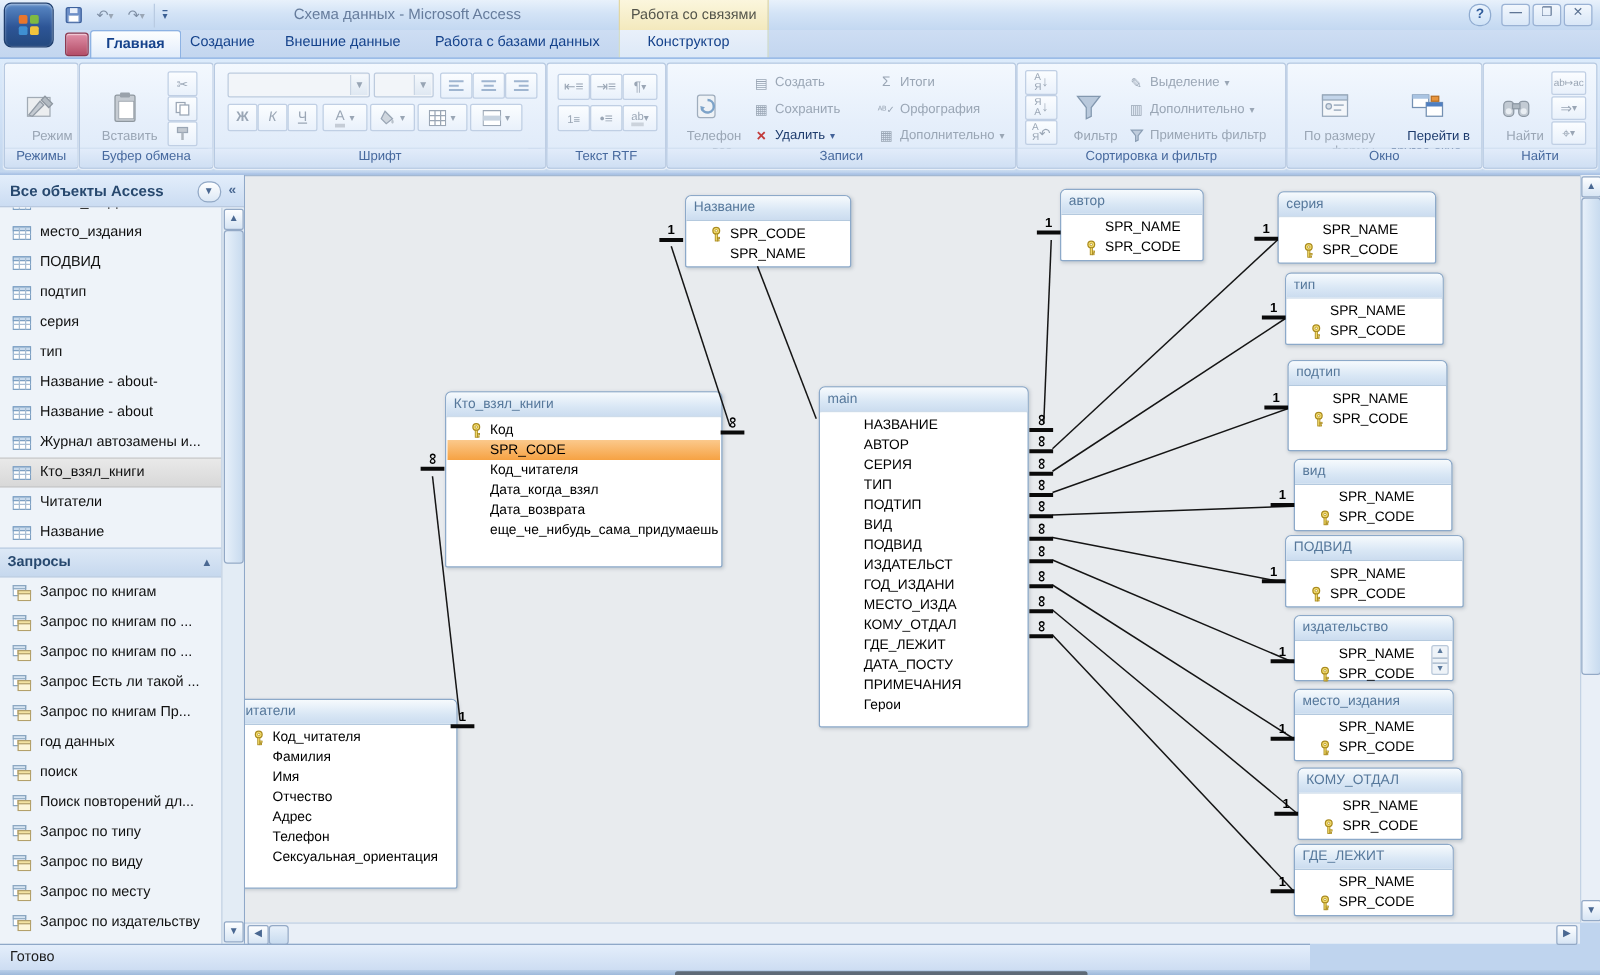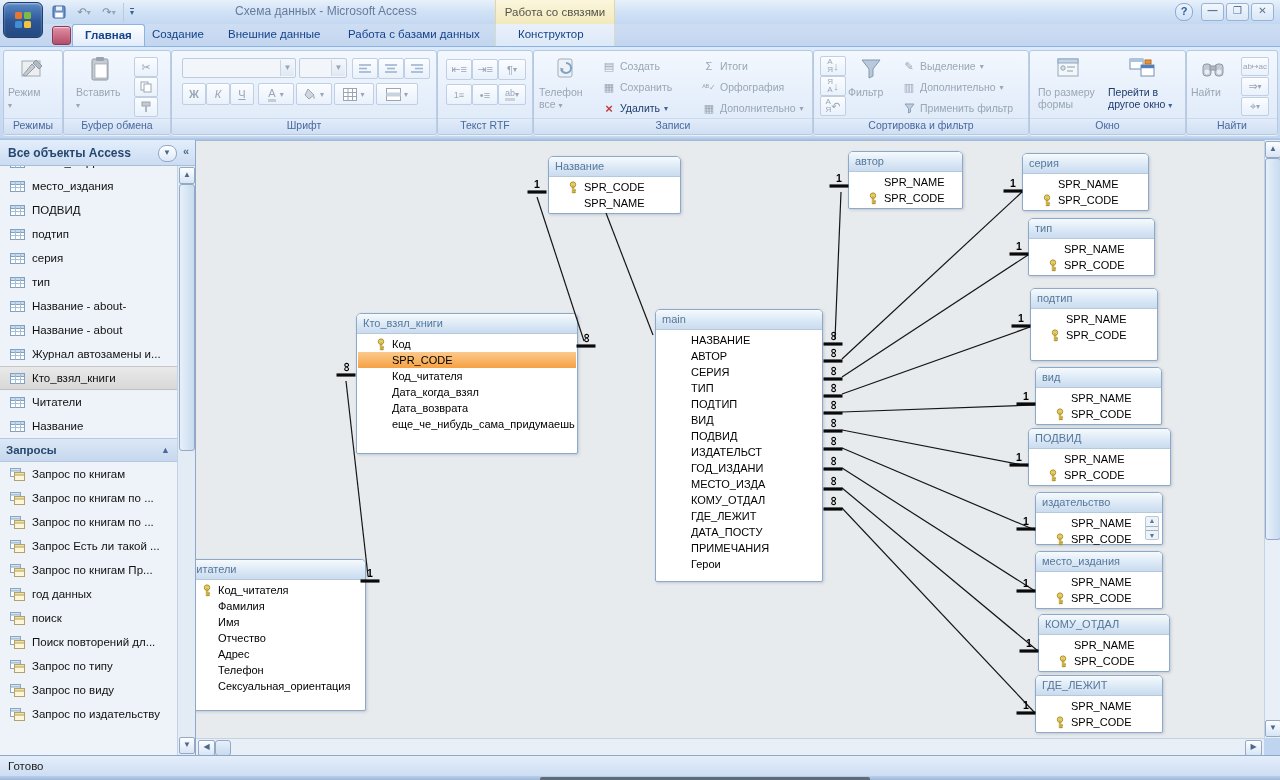--- a/index.html
+++ b/index.html
@@ -43,21 +43,21 @@
   #ribbon{position:absolute;left:0;top:46px;width:1280px;height:91px;
     background:linear-gradient(#dcebfb,#cfe0f5 55%,#c2d6ee);border-top:1px solid #8db2e3;}
   #ribbon:after{content:"";position:absolute;left:0;bottom:-3px;width:100%;height:3px;
     background:linear-gradient(#b6cceb,#9fbade);}
   .rgroup{position:absolute;top:3px;height:83px;border:1px solid #b7c9e1;border-radius:3px;
     background:linear-gradient(#f3f8fe,#e6effb 55%,#dde9f8);box-shadow:0 1px 1px rgba(255,255,255,.7);}
   .rglabel{position:absolute;left:0;right:0;bottom:0;height:15px;text-align:center;font-size:10.5px;color:#47699e;
     background:linear-gradient(#e2ecfa,#cfdff3);border-top:1px solid #cbdaee;border-radius:0 0 3px 3px;margin-top:44px;}
   .launcher{position:absolute;right:2px;bottom:2px;width:11px;height:11px;border:1px solid #a9bddb;border-radius:2px;
     color:#5f7ba6;font-size:8px;line-height:9px;text-align:center;background:#e8f0fa;}
-  .rbig{position:absolute;top:3px;width:50px;text-align:left;color:#9aa6b5;font-size:10.5px;line-height:11.5px;}
+  .rbig{position:absolute;top:20px;width:50px;text-align:right;color:#9aa6b5;font-size:10.5px;line-height:11.5px;}
   .rbig .bicon{height:30px;display:flex;align-items:center;justify-content:center;margin-bottom:3px;}
   .rsm{position:absolute;height:18px;display:flex;align-items:center;gap:4px;font-size:10.5px;color:#9aa6b5;white-space:nowrap;}
   .rsm.en{color:#1d3b6d;}
   .mi{display:inline-flex;width:14px;height:13px;align-items:center;justify-content:center;font-size:11px;}
   .sqbtn{position:absolute;border:1px solid #c0cfe4;border-radius:2px;background:linear-gradient(#fbfdff,#e9f1fb);
     color:#9aa6b5;display:flex;align-items:center;justify-content:center;font-size:11px;}
   .combo{position:absolute;height:18px;border:1px solid #bdcbde;background:#f2f5f9;border-radius:2px;}
   .combo .da{position:absolute;right:1px;top:1px;bottom:1px;width:13px;background:linear-gradient(#f4f8fc,#dfe8f2);
     border-left:1px solid #c9d5e4;color:#98a5b4;font-size:8px;text-align:center;line-height:15px;}
   .dar{font-size:8px;color:#9aa6b5;}
@@ -103,21 +103,21 @@
 
   
   #hscroll{position:absolute;left:196px;top:738px;width:1068px;height:17px;background:#e9eff7;border-top:1px solid #c3d2e4;box-sizing:border-box;}
   #vscroll{position:absolute;left:1264px;top:140px;width:16px;height:598px;background:#e9eff7;border-left:1px solid #c3d2e4;box-sizing:border-box;}
   .hbtn{position:absolute;top:1px;width:15px;height:14px;border:1px solid #93a9c6;border-radius:2px;
     background:linear-gradient(#fdfeff,#d7e5f4);color:#4a6892;font-size:8px;text-align:center;line-height:12px;}
   .hthumb{position:absolute;top:1px;height:14px;border:1px solid #93a9c6;border-radius:3px;
     background:linear-gradient(#e7f0fa,#c8dbef);}
 
   
-  #statusbar{position:absolute;left:0;top:755px;width:1280px;height:21px;
+  #statusbar{position:absolute;left:0;top:755px;width:1048px;height:21px;
     background:linear-gradient(#e4eefb,#cdddf2);border-top:1px solid #8fa8c8;box-sizing:border-box;
     line-height:20px;padding-left:8px;color:#1c1c1c;}
   #bottomedge{position:absolute;left:0;top:776px;width:1280px;height:4px;background:linear-gradient(#b9cfe9,#9db8da);}
   #taskhint{position:absolute;left:540px;top:777px;width:330px;height:3px;background:#5e6a77;border-radius:2px 2px 0 0;}
 
   svg text{font-family:"Liberation Sans","DejaVu Sans",sans-serif;}
 </style>
 </head>
 <body>
 
@@ -663,20 +663,29 @@
           <span>Запрос по типу</span>
         </div>
         <div class="nav-item">
           <svg width="15" height="13" viewBox="0 0 15 13">
             <rect x="0.5" y="0.5" width="10" height="8" fill="#fff" stroke="#8ba6c1"></rect>
             <rect x="0.5" y="0.5" width="10" height="2.5" fill="#d6e4f2" stroke="#8ba6c1"></rect>
             <rect x="4.5" y="4.5" width="10" height="8" fill="#fdf6d8" stroke="#b3a06a"></rect>
             <rect x="4.5" y="4.5" width="10" height="2.5" fill="#f3e3a2" stroke="#b3a06a"></rect>
           </svg>
           <span>Запрос по виду</span>
+        </div>
+        <div class="nav-item">
+          <svg width="15" height="13" viewBox="0 0 15 13">
+            <rect x="0.5" y="0.5" width="10" height="8" fill="#fff" stroke="#8ba6c1"></rect>
+            <rect x="0.5" y="0.5" width="10" height="2.5" fill="#d6e4f2" stroke="#8ba6c1"></rect>
+            <rect x="4.5" y="4.5" width="10" height="8" fill="#fdf6d8" stroke="#b3a06a"></rect>
+            <rect x="4.5" y="4.5" width="10" height="2.5" fill="#f3e3a2" stroke="#b3a06a"></rect>
+          </svg>
+          <span>Запрос по месту</span>
         </div>
         <div class="nav-item">
           <svg width="15" height="13" viewBox="0 0 15 13">
             <rect x="0.5" y="0.5" width="10" height="8" fill="#fff" stroke="#8ba6c1"></rect>
             <rect x="0.5" y="0.5" width="10" height="2.5" fill="#d6e4f2" stroke="#8ba6c1"></rect>
             <rect x="4.5" y="4.5" width="10" height="8" fill="#fdf6d8" stroke="#b3a06a"></rect>
             <rect x="4.5" y="4.5" width="10" height="2.5" fill="#f3e3a2" stroke="#b3a06a"></rect>
           </svg>
           <span>Запрос по издательству</span>
         </div>

